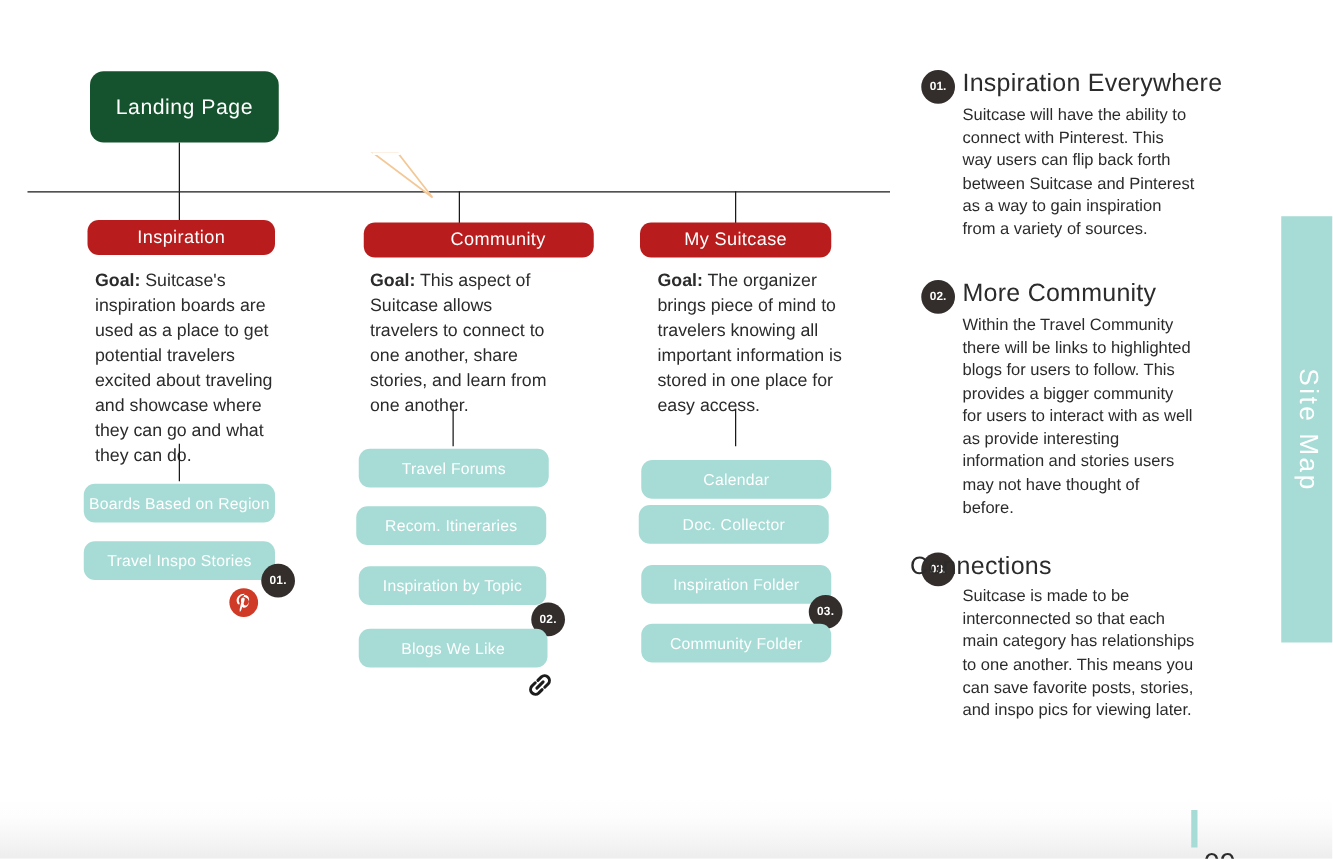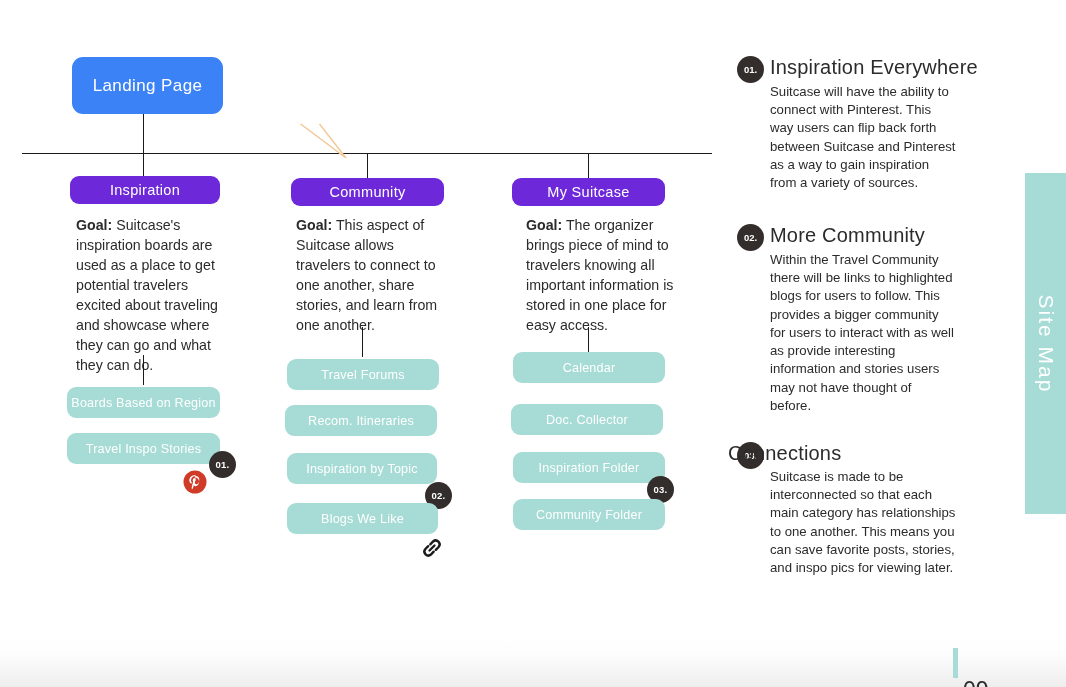--- a/index.html
+++ b/index.html
@@ -14,32 +14,32 @@
 
   
   .bottom-fade{
     position:absolute;left:0;top:636px;width:1066px;height:51px;
     background:linear-gradient(to bottom,#ffffff 0%,#fdfdfd 35%,#f4f4f4 75%,#ededed 100%);
   }
 
   
   .node-landing{
     position:absolute;left:72px;top:57px;width:151px;height:57px;
-    background:#3b82f6;border-radius:11px;
+    background:#14532d;border-radius:11px;
     display:flex;align-items:center;justify-content:center;
   }
   .node-landing span{
     color:#ffffff;font-size:17px;letter-spacing:.4px;font-weight:300;
   }
 
   .trunk-v{position:absolute;background:#1a1a1a;width:1px;}
   .trunk-h{position:absolute;left:22px;top:153px;width:690px;height:1px;background:#1a1a1a;}
 
   .col-head{
-    position:absolute;height:28px;border-radius:9px;background:#6d28d9;
+    position:absolute;height:28px;border-radius:9px;background:#b91c1c;
     display:flex;align-items:center;justify-content:center;
   }
   .col-head span{color:#ffffff;font-size:14.5px;font-weight:300;letter-spacing:.3px;}
 
   .goal{
     position:absolute;width:152px;
     font-size:14.2px;line-height:1.41;color:#2b2b2b;
   }
   .goal b{font-weight:700;}
 
@@ -138,21 +138,21 @@
     <span>Travel Inspo Stories</span>
   </div>
   <div class="badge" style="left:209px;top:451px;">
     <span>01.</span>
   </div>
   <svg class="pin-icon" viewBox="0 0 24 24">
     <circle cx="12" cy="12" r="11.5" fill="#cf3b26"></circle>
     <path d="M12.6 4.9c-4.2 0-6.3 2.9-6.3 5.4 0 1.5.6 2.8 1.8 3.3.2.1.4 0 .45-.2l.18-.72c.06-.23.04-.31-.13-.51-.37-.44-.6-1-.6-1.8 0-2.3 1.73-4.37 4.5-4.37 2.45 0 3.8 1.5 3.8 3.5 0 2.63-1.17 4.85-2.9 4.85-.96 0-1.68-.79-1.45-1.76.28-1.16.82-2.41.82-3.25 0-.75-.4-1.37-1.24-1.37-.98 0-1.77 1.01-1.77 2.37 0 .86.29 1.45.29 1.45s-1.02 4.3-1.19 5.05c-.26 1.1-.04 2.45-.02 2.59.01.08.12.1.17.04.07-.09.97-1.2 1.28-2.3.08-.31.48-1.87.48-1.87.24.45.93.85 1.66.85 2.19 0 3.67-2 3.67-4.67 0-2.02-1.71-3.9-4.3-3.9z" fill="#ffffff"></path>
   </svg>
 
-  <div class="col-head" style="left:291px;top:178px;width:153px;">
+  <div class="col-head" style="left:291px;top:178px;width:153px;padding-left:31px;">
     <span>Community</span>
   </div>
   <div class="goal" style="left:296px;top:215px;">
     <b>Goal:</b><span> This aspect of Suitcase allows travelers to connect to one another, share stories, and learn from one another.</span>
   </div>
   <div class="trunk-v" style="left:362px;top:327px;height:30px;"></div>
   <div class="subbtn" style="left:287px;top:359px;width:152px;">
     <span>Travel Forums</span>
   </div>
   <div class="subbtn" style="left:285px;top:405px;width:152px;">
@@ -175,21 +175,21 @@
     </g>
   </svg>
 
   <div class="col-head" style="left:512px;top:178px;width:153px;">
     <span>My Suitcase</span>
   </div>
   <div class="goal" style="left:526px;top:215px;">
     <b>Goal:</b><span> The organizer brings piece of mind to travelers knowing all important information is stored in one place for easy access.</span>
   </div>
   <div class="trunk-v" style="left:588px;top:327px;height:30px;"></div>
-  <div class="subbtn" style="left:513px;top:352px;width:152px;">
+  <div class="subbtn" style="left:513px;top:368px;width:152px;">
     <span>Calendar</span>
   </div>
   <div class="subbtn" style="left:511px;top:404px;width:152px;">
     <span>Doc. Collector</span>
   </div>
   <div class="subbtn" style="left:513px;top:452px;width:152px;">
     <span>Inspiration Folder</span>
   </div>
   <div class="badge" style="left:647px;top:476px;">
     <span>03.</span>

